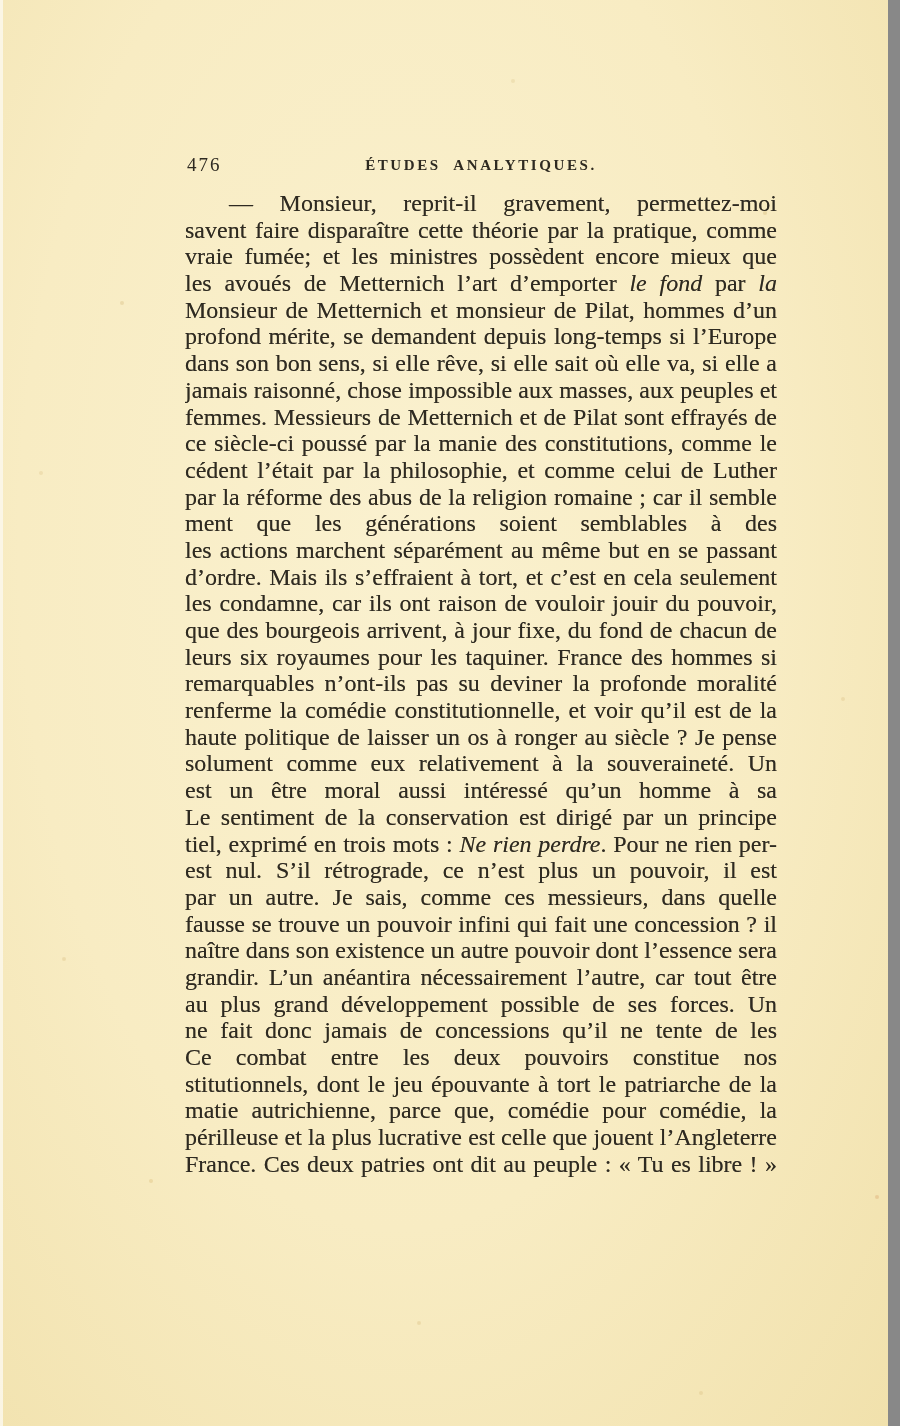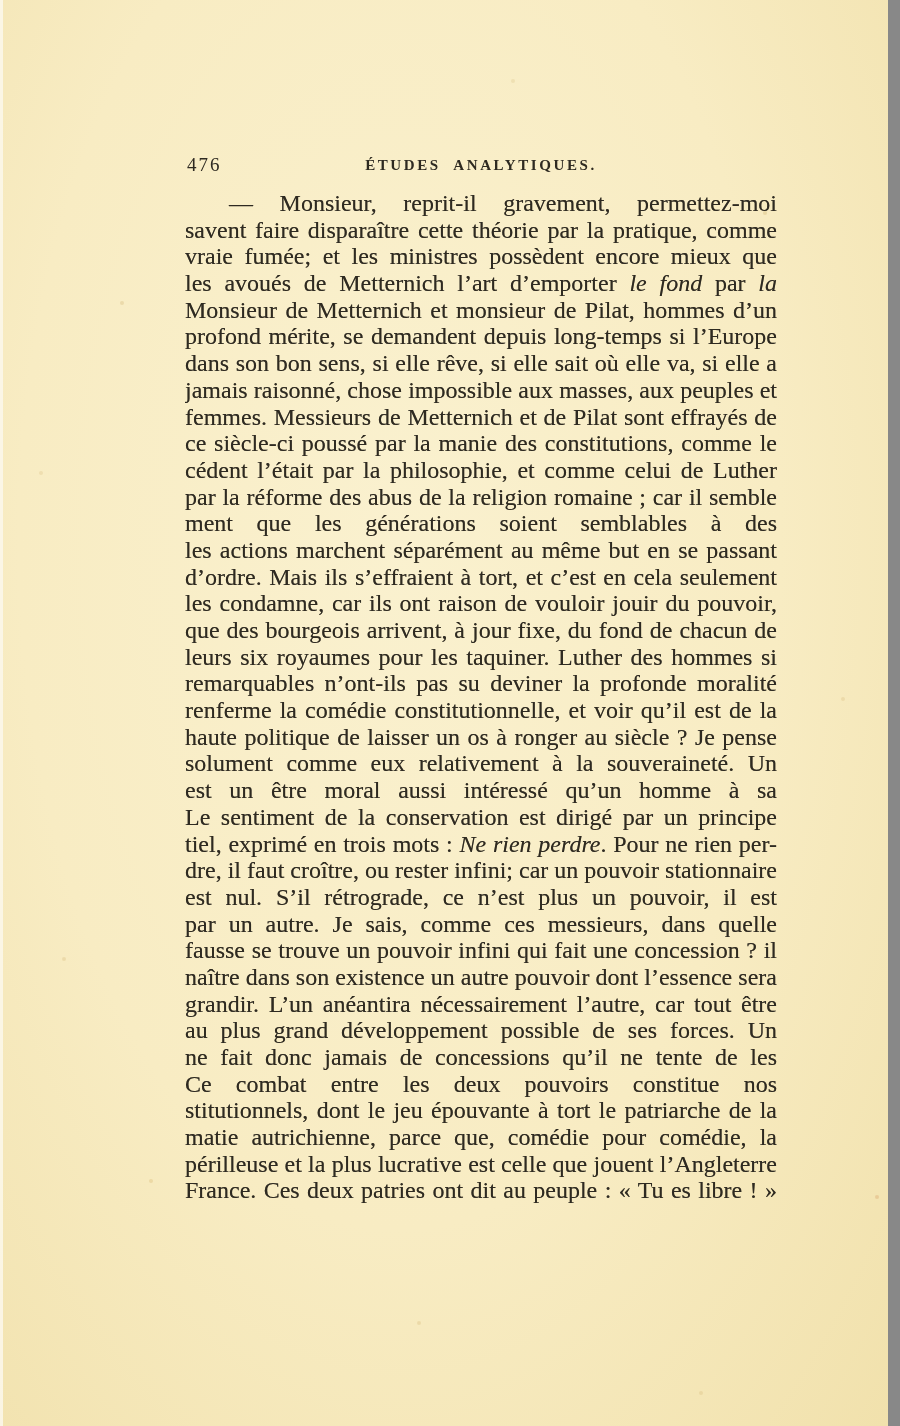--- a/index.html
+++ b/index.html
@@ -81,29 +81,28 @@
       <div class="line"><span>jamais raisonné, chose impossible aux masses, aux peuples et aux</span></div>
       <div class="line"><span>femmes. Messieurs de Metternich et de Pilat sont effrayés de voir</span></div>
       <div class="line"><span>ce siècle-ci poussé par la manie des constitutions, comme le pré-</span></div>
       <div class="line"><span>cédent l’était par la philosophie, et comme celui de Luther l’était</span></div>
       <div class="line"><span>par la réforme des abus de la religion romaine ; car il semble vrai-</span></div>
       <div class="line"><span>ment que les générations soient semblables à des conspirateurs dont</span></div>
       <div class="line"><span>les actions marchent séparément au même but en se passant le mot</span></div>
       <div class="line"><span>d’ordre. Mais ils s’effraient à tort, et c’est en cela seulement que je</span></div>
       <div class="line"><span>les condamne, car ils ont raison de vouloir jouir du pouvoir, sans</span></div>
       <div class="line"><span>que des bourgeois arrivent, à jour fixe, du fond de chacun de</span></div>
-      <div class="line"><span>leurs six royaumes pour les taquiner. Luther des hommes si</span></div>
+      <div class="line"><span>leurs six royaumes pour les taquiner. France des hommes si</span></div>
       <div class="line"><span>remarquables n’ont-ils pas su deviner la profonde moralité que</span></div>
       <div class="line"><span>renferme la comédie constitutionnelle, et voir qu’il est de la plus</span></div>
       <div class="line"><span>haute politique de laisser un os à ronger au siècle ? Je pense ab-</span></div>
       <div class="line"><span>solument comme eux relativement à la souveraineté. Un </span><span class="it">pouvoir</span></div>
       <div class="line"><span>est un être moral aussi intéressé qu’un homme à sa conservation.</span></div>
       <div class="line"><span>Le sentiment de la conservation est dirigé par un principe essen-</span></div>
       <div class="line"><span>tiel, exprimé en trois mots : </span><span class="it">Ne rien perdre</span><span>. Pour ne rien per-</span></div>
-      <div class="line"><span>dre, il faut croître, ou rester infini; car un pouvoir stationnaire</span></div>
       <div class="line"><span>est nul. S’il rétrograde, ce n’est plus un pouvoir, il est entraîné</span></div>
       <div class="line"><span>par un autre. Je sais, comme ces messieurs, dans quelle situation</span></div>
       <div class="line"><span>fausse se trouve un pouvoir infini qui fait une concession ? il laisse</span></div>
       <div class="line"><span>naître dans son existence un autre pouvoir dont l’essence sera de</span></div>
       <div class="line"><span>grandir. L’un anéantira nécessairement l’autre, car tout être tend</span></div>
       <div class="line"><span>au plus grand développement possible de ses forces. Un pouvoir</span></div>
       <div class="line"><span>ne fait donc jamais de concessions qu’il ne tente de les reconquérir.</span></div>
       <div class="line"><span>Ce combat entre les deux pouvoirs constitue nos gouvernements con-</span></div>
       <div class="line"><span>stitutionnels, dont le jeu épouvante à tort le patriarche de la diplo-</span></div>
       <div class="line"><span>matie autrichienne, parce que, comédie pour comédie, la moins</span></div>

